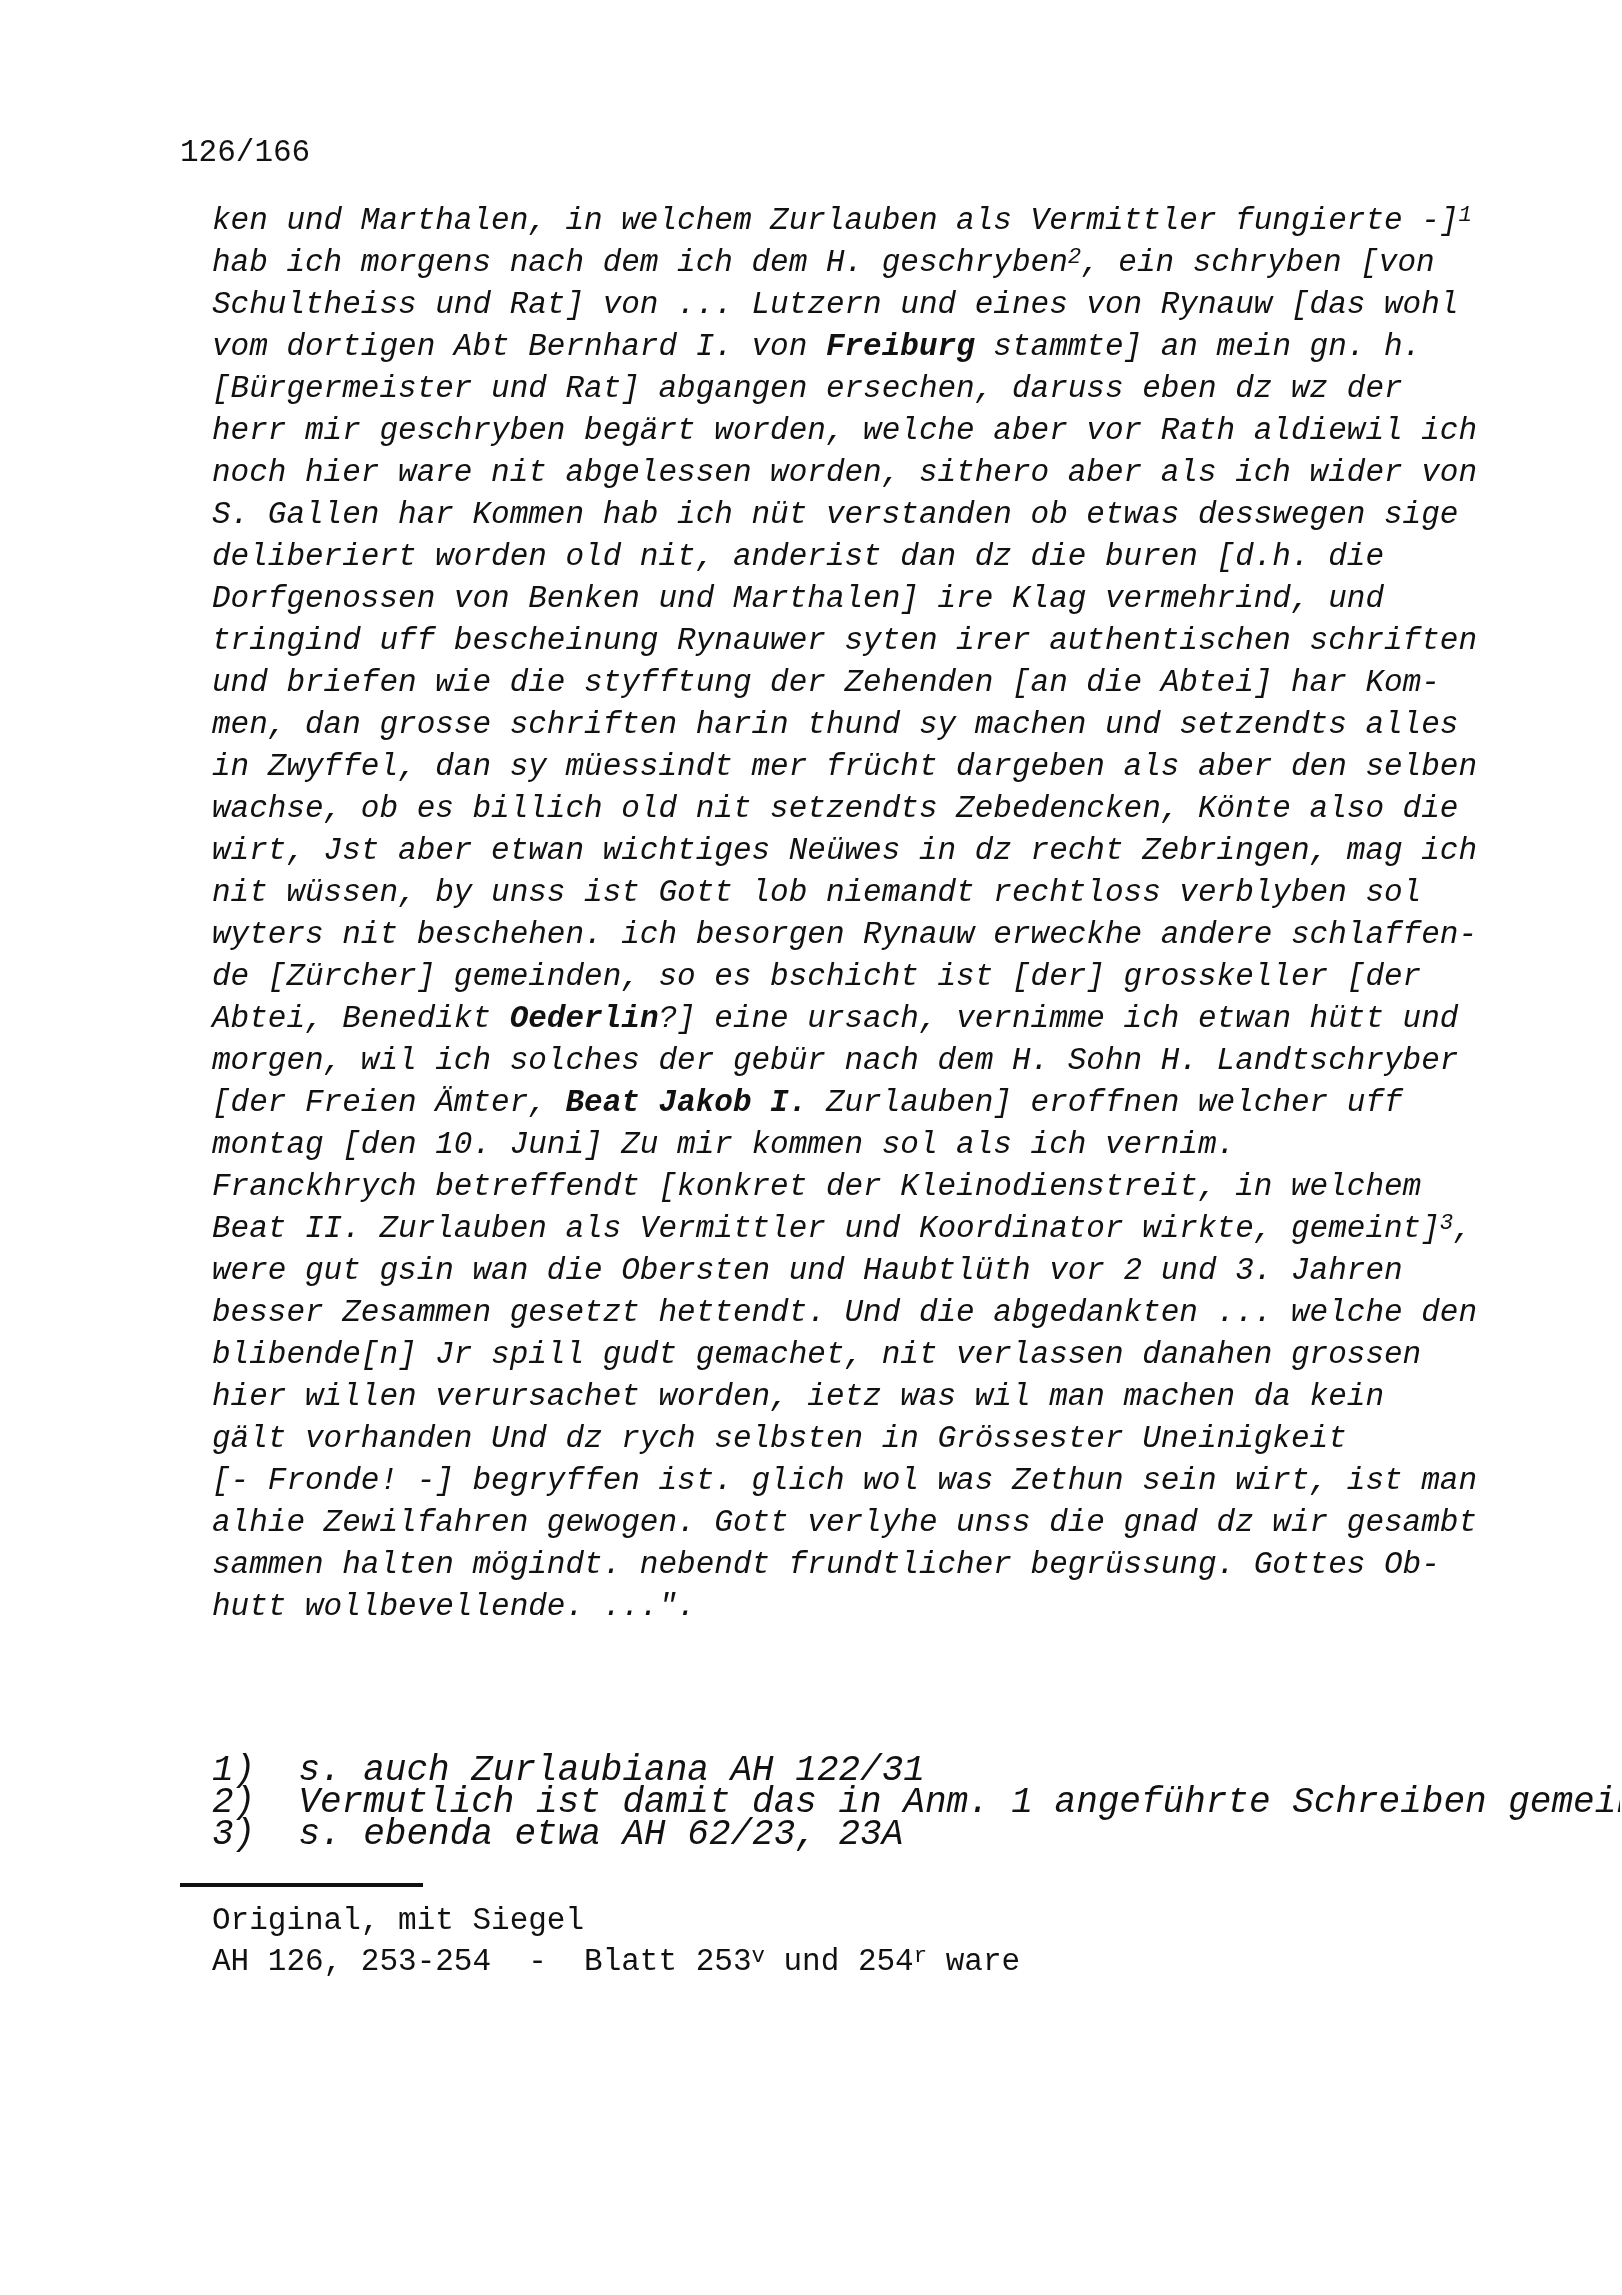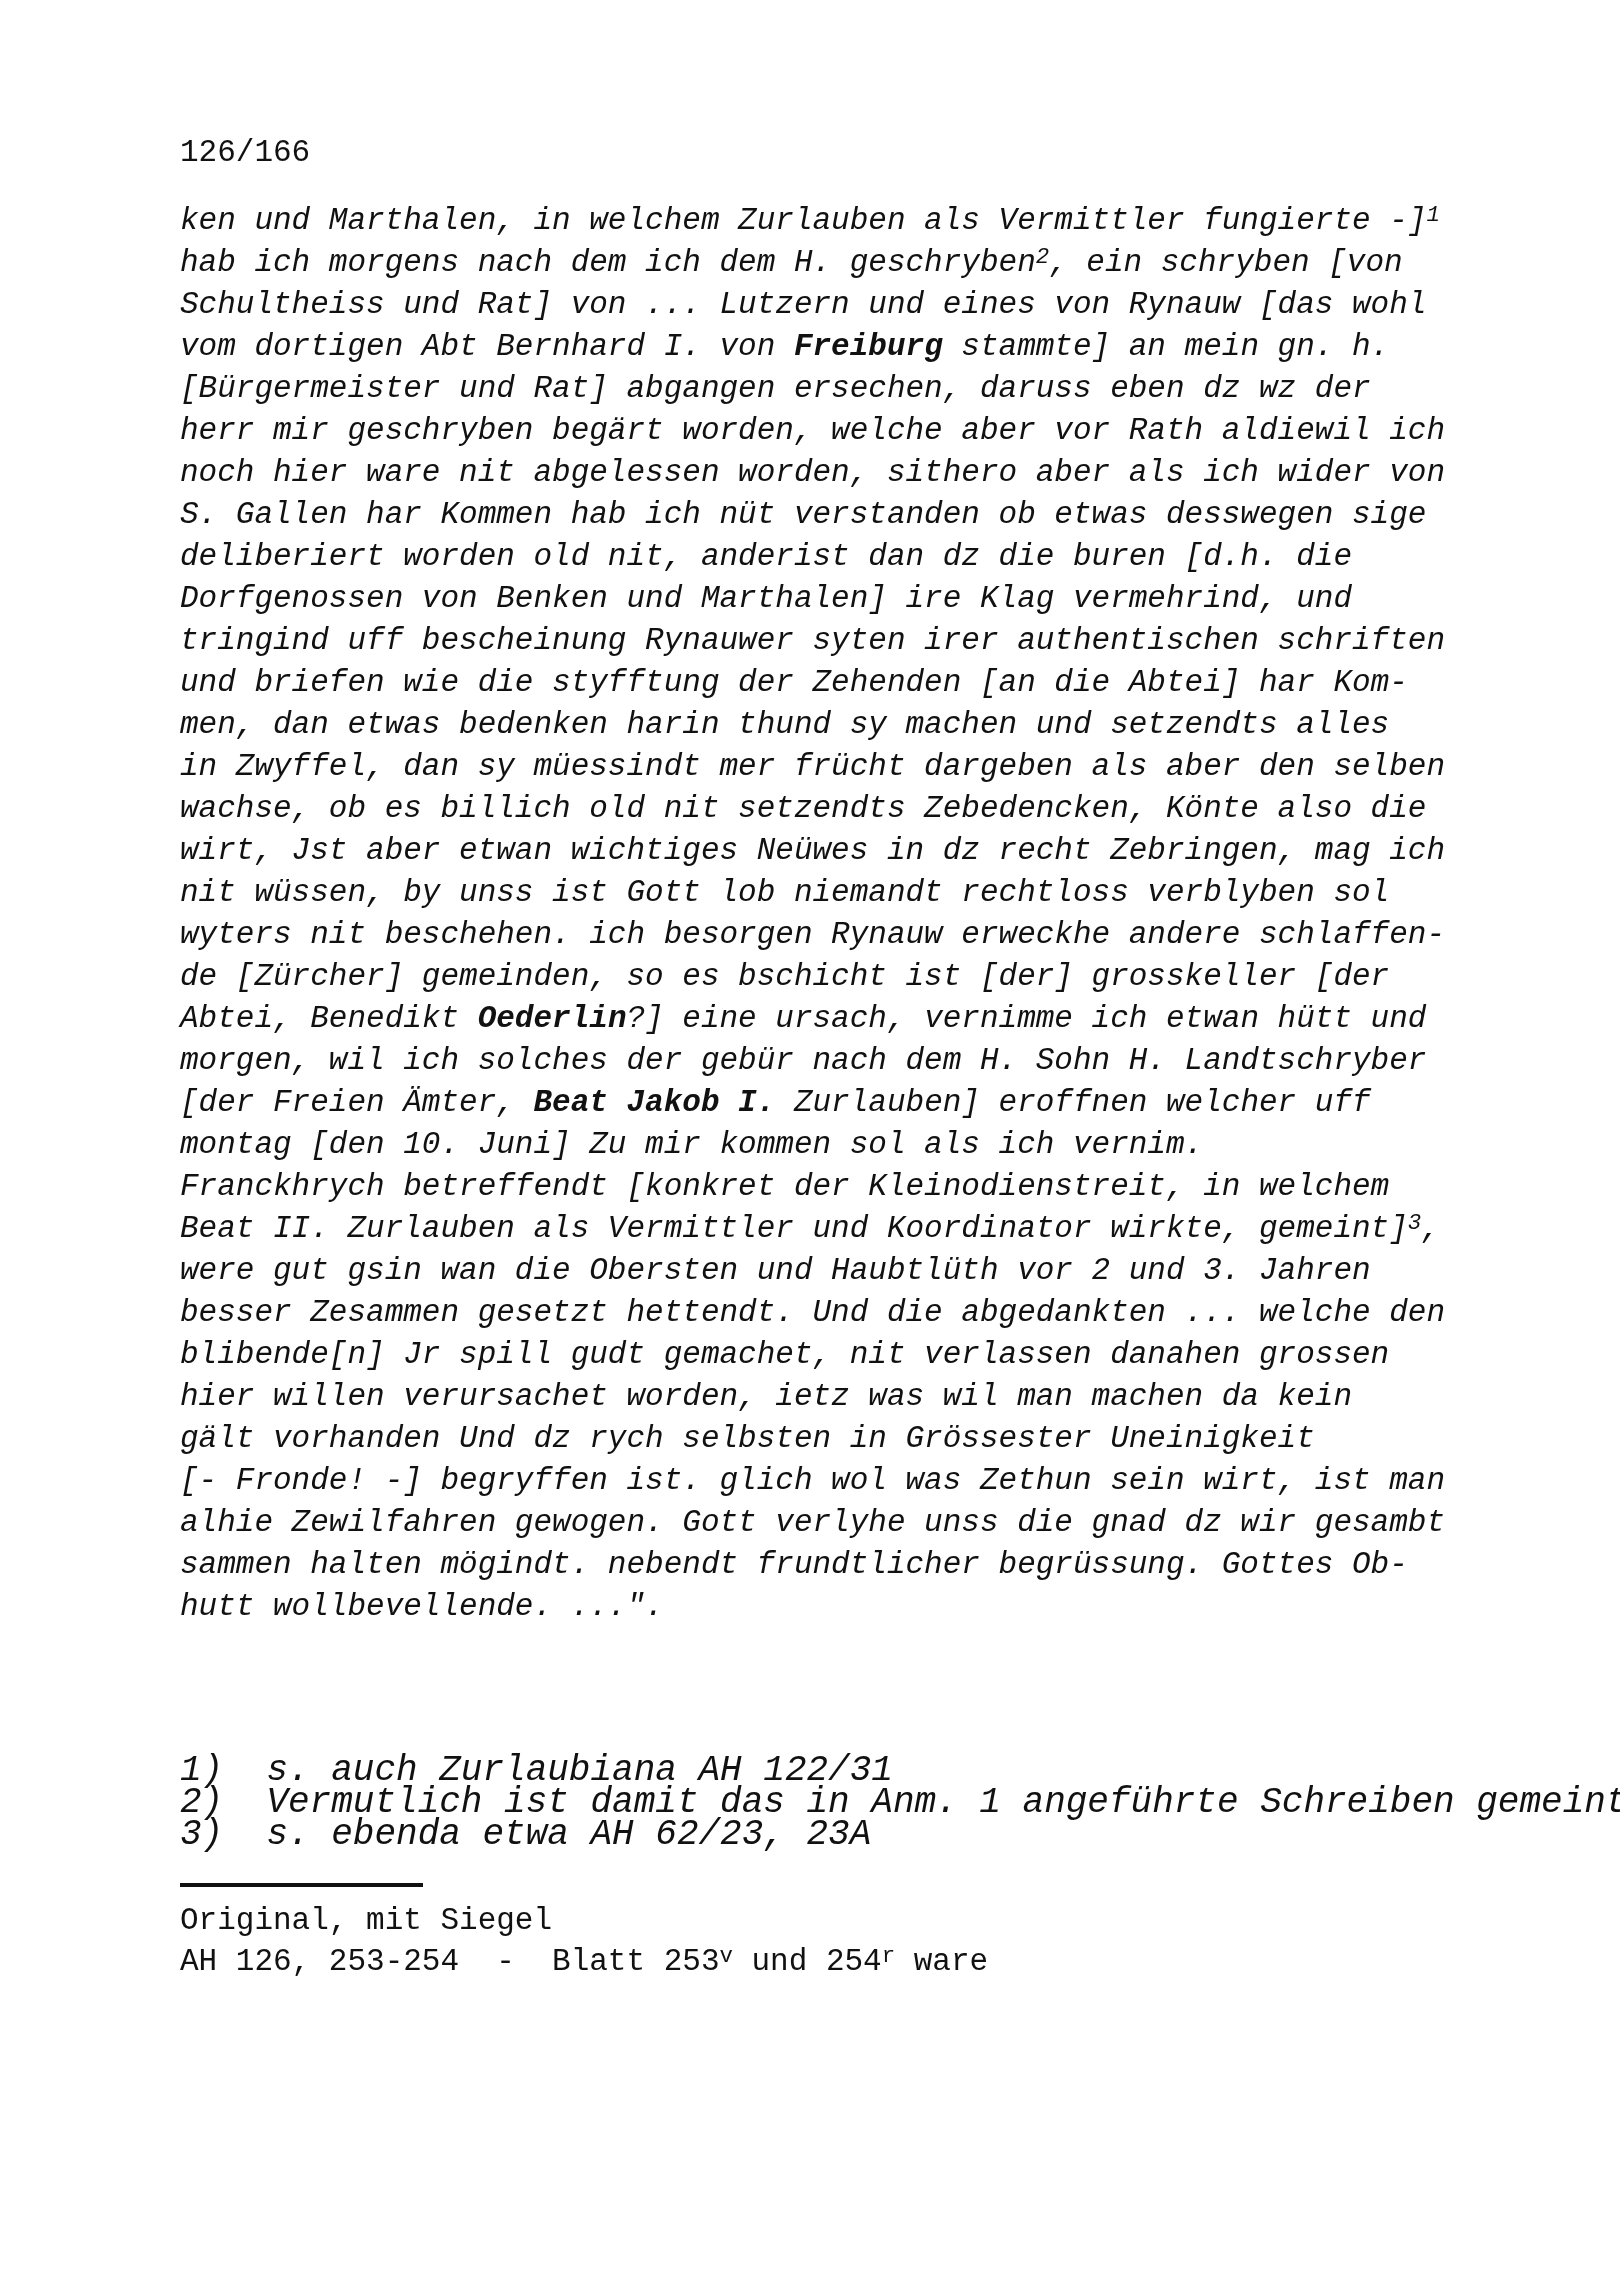--- a/index.html
+++ b/index.html
@@ -36,20 +36,21 @@
   .footnotes-block {
     position: absolute;
     left: 180px;
     top: 1755px;
     font-size: 36px;
     line-height: 32px;
     font-style: italic;
   }
   .tline {
     white-space: pre;
+    margin-left: 32px;
   }
   .bold {
     font-weight: bold;
     text-align: right;
   }
   .tline sup {
     font-size: 0.72em;
     line-height: 0;
     position: relative;
     top: -0.38em;
@@ -84,21 +85,21 @@
       <div class="tline"><span>Schultheiss und Rat] von ... Lutzern und eines von Rynauw [das wohl</span></div>
       <div class="tline"><span>vom dortigen Abt Bernhard I. von </span><span class="bold">Freiburg</span><span> stammte] an mein gn. h.</span></div>
       <div class="tline"><span>[Bürgermeister und Rat] abgangen ersechen, daruss eben dz wz der</span></div>
       <div class="tline"><span>herr mir geschryben begärt worden, welche aber vor Rath aldiewil ich</span></div>
       <div class="tline"><span>noch hier ware nit abgelessen worden, sithero aber als ich wider von</span></div>
       <div class="tline"><span>S. Gallen har Kommen hab ich nüt verstanden ob etwas desswegen sige</span></div>
       <div class="tline"><span>deliberiert worden old nit, anderist dan dz die buren [d.h. die</span></div>
       <div class="tline"><span>Dorfgenossen von Benken und Marthalen] ire Klag vermehrind, und</span></div>
       <div class="tline"><span>tringind uff bescheinung Rynauwer syten irer authentischen schriften</span></div>
       <div class="tline"><span>und briefen wie die styfftung der Zehenden [an die Abtei] har Kom-</span></div>
-      <div class="tline"><span>men, dan etwas bedenken harin thund sy machen und setzendts alles</span></div>
+      <div class="tline"><span>men, dan grosse schriften harin thund sy machen und setzendts alles</span></div>
       <div class="tline"><span>in Zwyffel, dan sy müessindt mer frücht dargeben als aber den selben</span></div>
       <div class="tline"><span>wachse, ob es billich old nit setzendts Zebedencken, Könte also die</span></div>
       <div class="tline"><span>wirt, Jst aber etwan wichtiges Neüwes in dz recht Zebringen, mag ich</span></div>
       <div class="tline"><span>nit wüssen, by unss ist Gott lob niemandt rechtloss verblyben sol</span></div>
       <div class="tline"><span>wyters nit beschehen. ich besorgen Rynauw erweckhe andere schlaffen-</span></div>
       <div class="tline"><span>de [Zürcher] gemeinden, so es bschicht ist [der] grosskeller [der</span></div>
       <div class="tline"><span>Abtei, Benedikt </span><span class="bold">Oederlin</span><span>?] eine ursach, vernimme ich etwan hütt und</span></div>
       <div class="tline"><span>morgen, wil ich solches der gebür nach dem H. Sohn H. Landtschryber</span></div>
       <div class="tline"><span>[der Freien Ämter, </span><span class="bold">Beat Jakob I.</span><span> Zurlauben] eroffnen welcher uff</span></div>
       <div class="tline"><span>montag [den 10. Juni] Zu mir kommen sol als ich vernim.</span></div>

